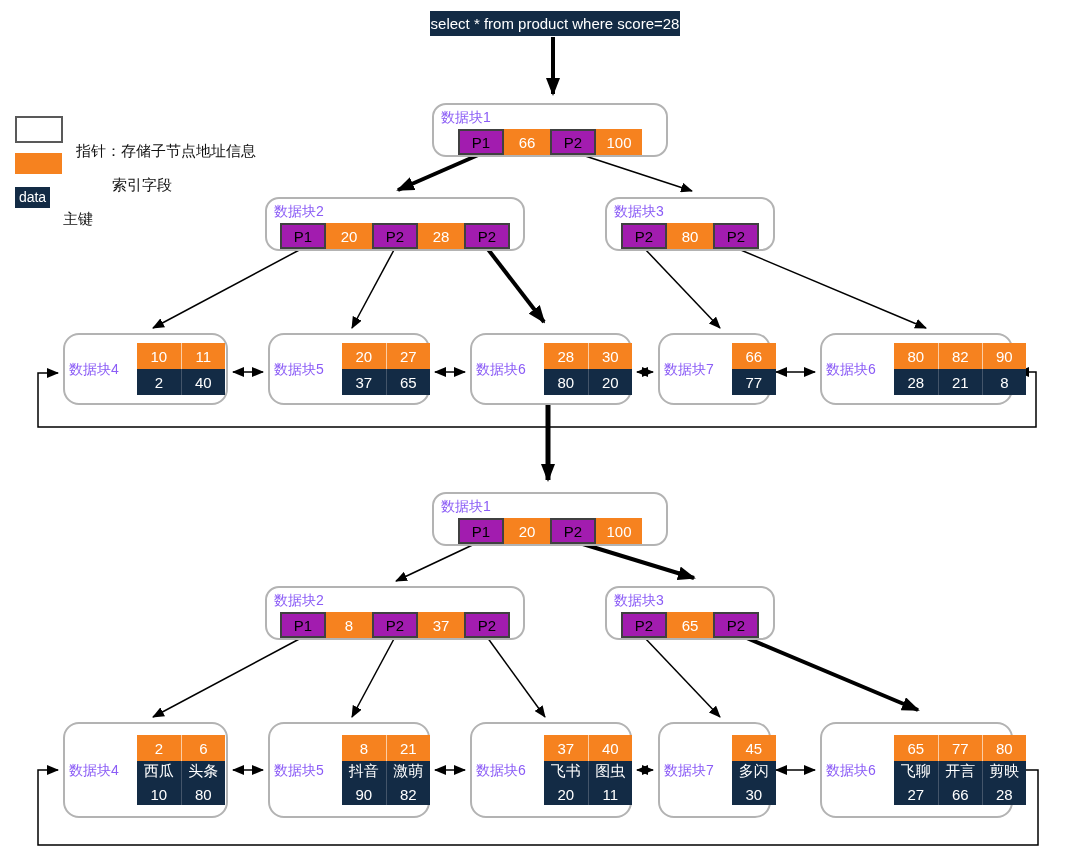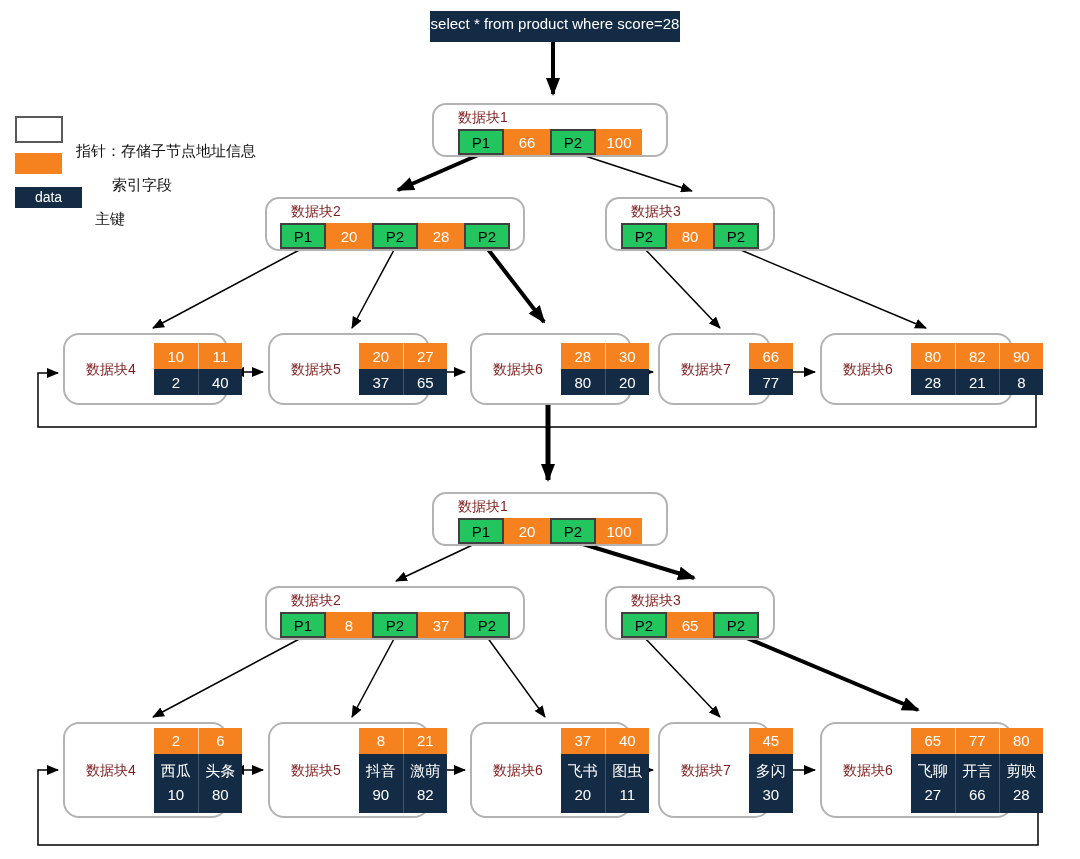--- a/index.html
+++ b/index.html
@@ -1,60 +1,60 @@
 <!DOCTYPE html>
 <html><head>
 <meta charset="utf-8">
 <style>
   html,body{margin:0;padding:0;background:#fff;}
   .canvas{position:relative;width:1080px;height:859px;background:#fff;overflow:hidden;
           font-family:"Liberation Sans","DejaVu Sans",sans-serif;}
   .wires{position:absolute;left:0;top:0;width:1080px;height:859px;}
 
   
-  #query{position:absolute;left:430px;top:11px;width:250px;height:31px;background:#132B45;
+  #query{position:absolute;left:430px;top:11px;width:250px;height:25px;background:#132B45;
          color:#fff;font-size:15px;line-height:25px;text-align:center;}
 
   
   .lg-row{position:absolute;display:flex;align-items:center;}
   #lg1{left:15px;top:97px;}
   #lg2{left:15px;top:131px;gap:37px;}
   #lg3{left:15px;top:165px;}
   .sw{display:inline-block;flex:none;}
   #lg1 .sw{width:44px;height:23px;background:#fff;border:2px solid #595959;}
   #lg2 .sw{width:47px;height:21px;background:#F6821F;}
-  #lg3 .sw{width:67px;height:21px;background:#132B45;color:#fff;font-size:14px;
+  #lg3 .sw{width:35px;height:21px;background:#132B45;color:#fff;font-size:14px;
            text-align:center;line-height:21px;}
   .lg-label{margin-left:13px;font-size:15px;color:#111;white-space:nowrap;margin-top:45px;}
 
   
   .node{position:absolute;background:#fff;border:2px solid #b3b3b3;border-radius:14px;
         box-sizing:border-box;}
-  .nlabel{color:#7f1d1d;font-size:14px;padding-left:7px;line-height:20px;white-space:nowrap;margin-left:17px;}
+  .nlabel{color:#8b5cf6;font-size:14px;padding-left:7px;line-height:20px;white-space:nowrap;}
   .inode{padding-top:2px;}
   .cellrow{display:flex;justify-content:center;margin-top:2px;}
   .cell{width:46px;height:26px;box-sizing:border-box;font-size:15px;display:flex;
         align-items:center;justify-content:center;flex:none;}
-  .ptr{background:#22c55e;border:2px solid #404040;color:#000;}
+  .ptr{background:#a21caf;border:2px solid #404040;color:#000;}
   .idx{background:#F6821F;color:#fff;}
 
   
   .leaf{display:flex;align-items:center;border-radius:16px;padding-left:4px;}
   .leaflabel{padding-left:0;flex:none;}
   .lgrid{display:flex;margin-left:18px;}
   .lcol{display:flex;flex-direction:column;}
   .gidx{width:44px;}
   .dcell{width:44px;background:#132B45;color:#fff;font-size:15px;box-sizing:border-box;
          display:flex;align-items:center;justify-content:center;}
   .lcol+.lcol .gidx{border-left:1px solid rgba(255,255,255,.6);}
   .lcol+.lcol .dcell{border-left:1px solid #44556a;}
   .leaf-sm{height:72px;}
   .leaf-sm .dcell{height:26px;}
   .leaf-lg{height:96px;}
-  .leaf-lg .dcell{height:59px;flex-direction:column;line-height:24px;}
+  .leaf-lg .dcell{height:44px;flex-direction:column;line-height:24px;}
 
   
   #t-n1{left:432px;top:103px;width:236px;height:54px;}
   #t-n2{left:265px;top:197px;width:260px;height:54px;}
   #t-n3{left:605px;top:197px;width:170px;height:54px;}
   #t-l4{left:63px;top:333px;width:165px;}
   #t-l5{left:268px;top:333px;width:162px;}
   #t-l6{left:470px;top:333px;width:162px;}
   #t-l7{left:658px;top:333px;width:113px;}
   #t-l8{left:820px;top:333px;width:193px;}

